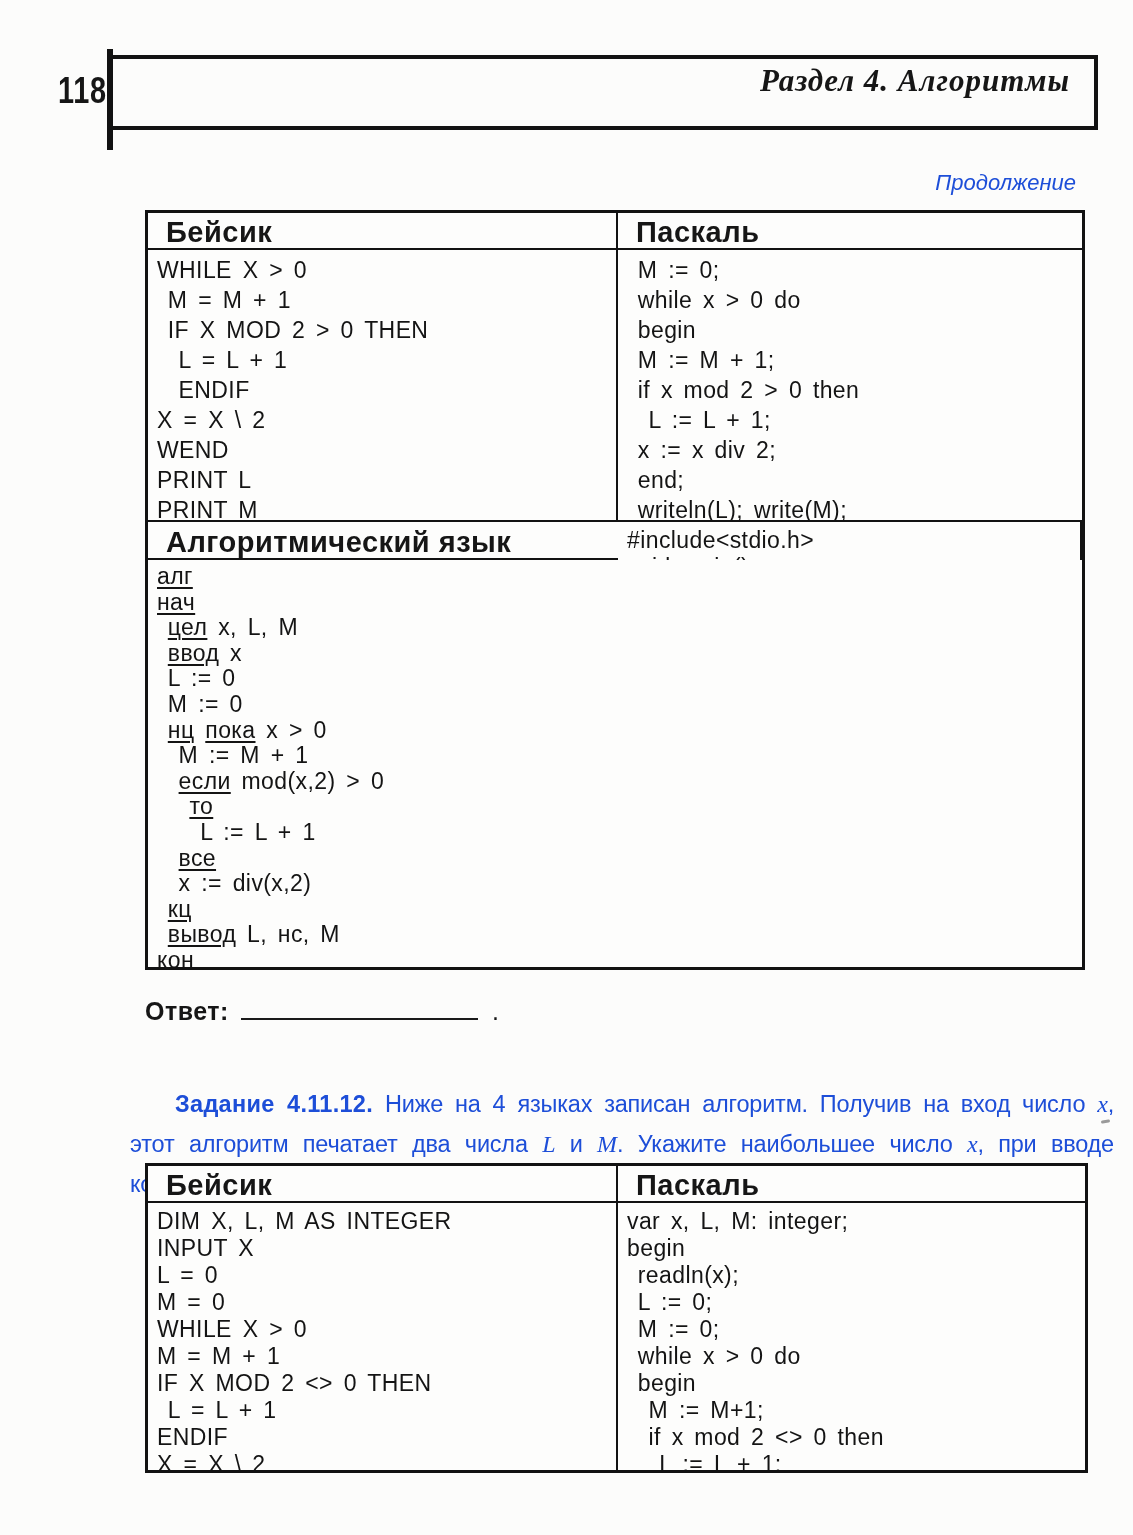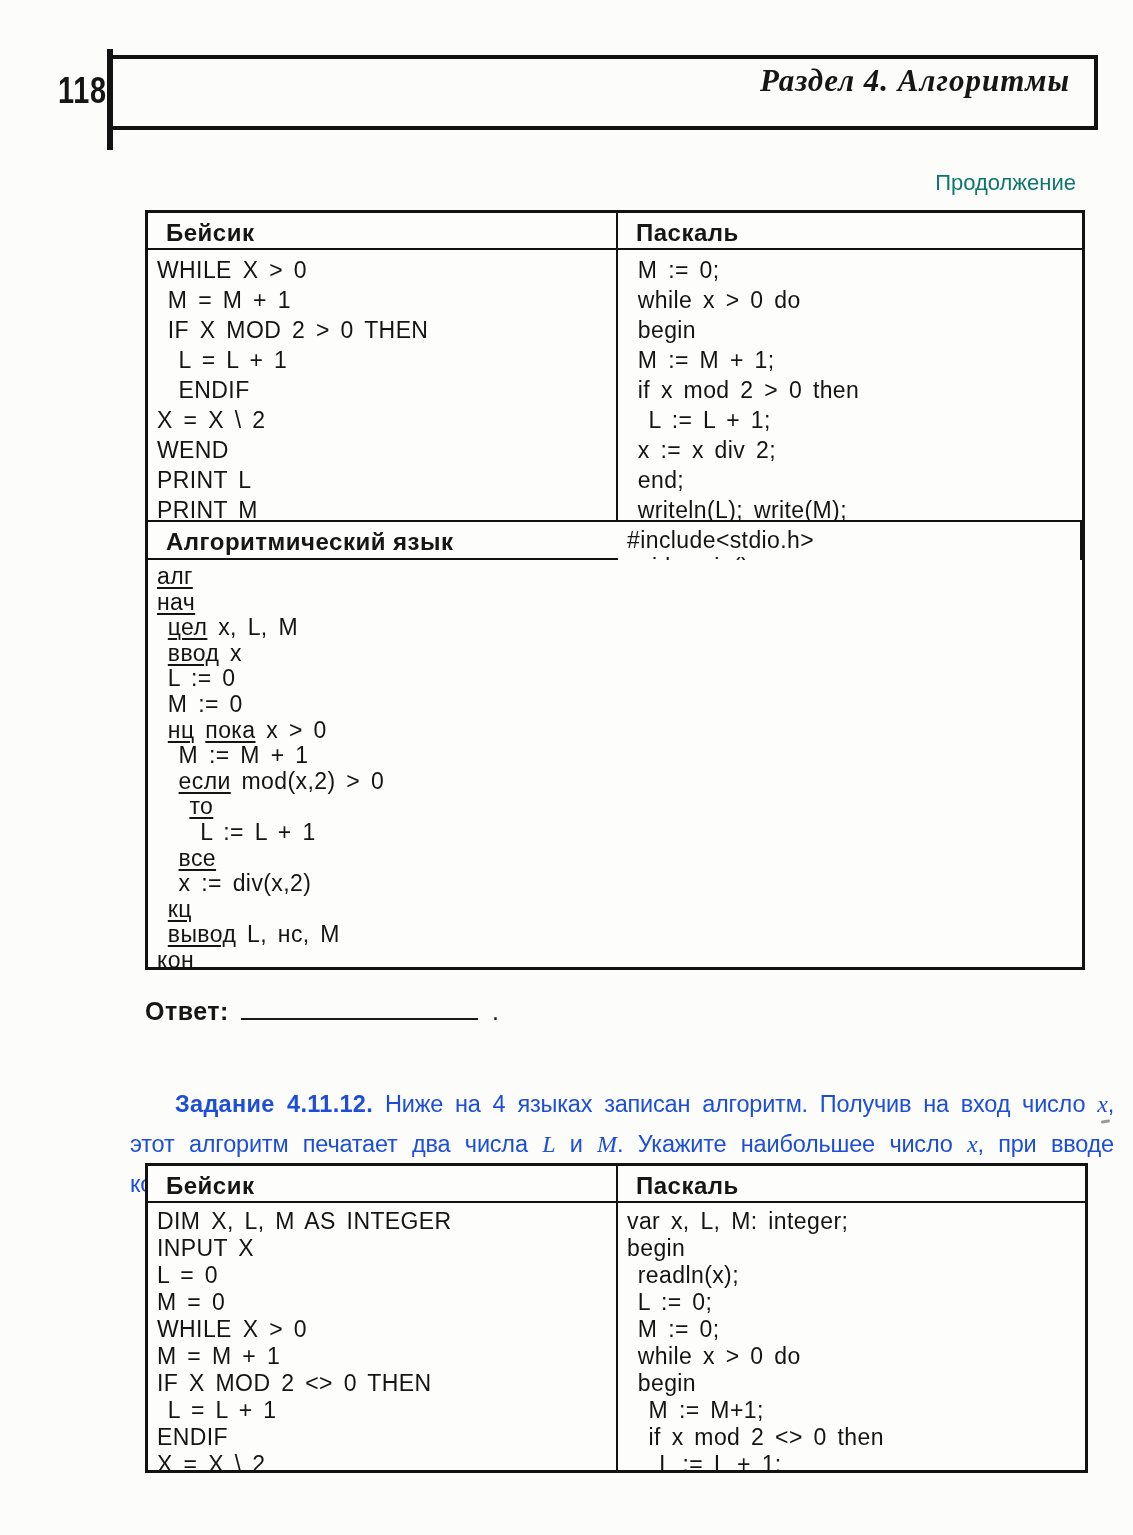--- a/index.html
+++ b/index.html
@@ -23,37 +23,37 @@
     border:4px solid #121212;border-left:none;
     display:flex;align-items:flex-start;justify-content:flex-end;
     padding-right:24px;padding-top:4px;
   }
   .hdr-title{
     font-family:"Liberation Serif",serif;font-style:italic;font-weight:bold;
     font-size:31px;letter-spacing:1px;
   }
   .continuation{
     position:absolute;top:170px;right:57px;
-    font-size:22px;color:#0f766e;
+    font-style:italic;font-size:22px;color:#1d4ed8;
   }
   
   .tbl{
     position:absolute;box-sizing:border-box;
     border:3px solid #121212;background:#fdfdfc;
     display:grid;grid-template-columns:470px 1fr;
   }
   .tbl1{left:145px;top:210px;width:940px;height:760px;
         grid-template-rows:37px 272px 38px 1fr;}
   .tbl2{left:145px;top:1163px;width:943px;height:310px;
         grid-template-rows:37px 1fr;}
   .cell{box-sizing:border-box;overflow:hidden;}
   .col-l{border-right:2px solid #121212;}
   .hcell{
     border-bottom:2px solid #121212;
-    font-weight:bold;font-size:24px;letter-spacing:.5px;
+    font-weight:bold;font-size:29px;letter-spacing:.5px;
     padding:4px 10px 0 18px;display:flex;align-items:center;
   }
   .row-sep{border-bottom:2px solid #121212;}
   .code{
     white-space:pre;font-size:23px;color:#141414;
     letter-spacing:.4px;word-spacing:4px;
     padding:5px 6px 0 9px;
   }
   .lh30{line-height:30px;}
   .lh27{line-height:27px;}

